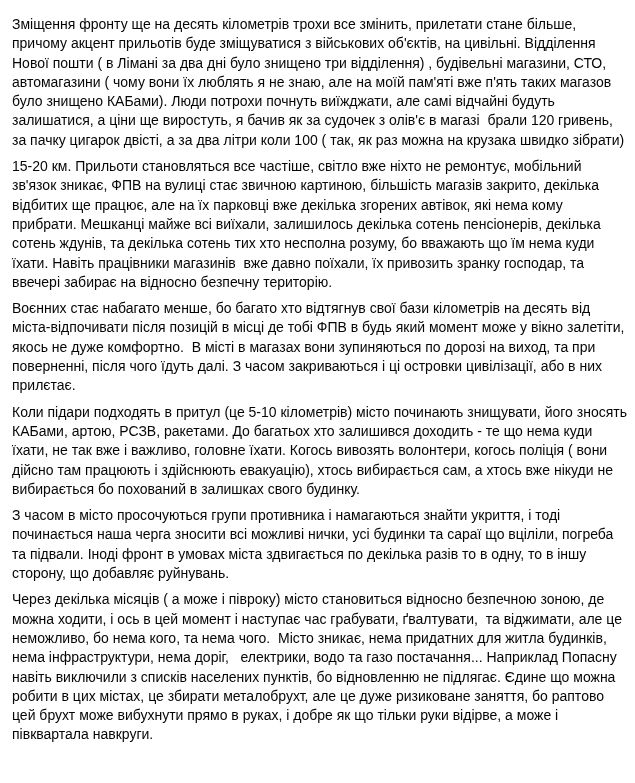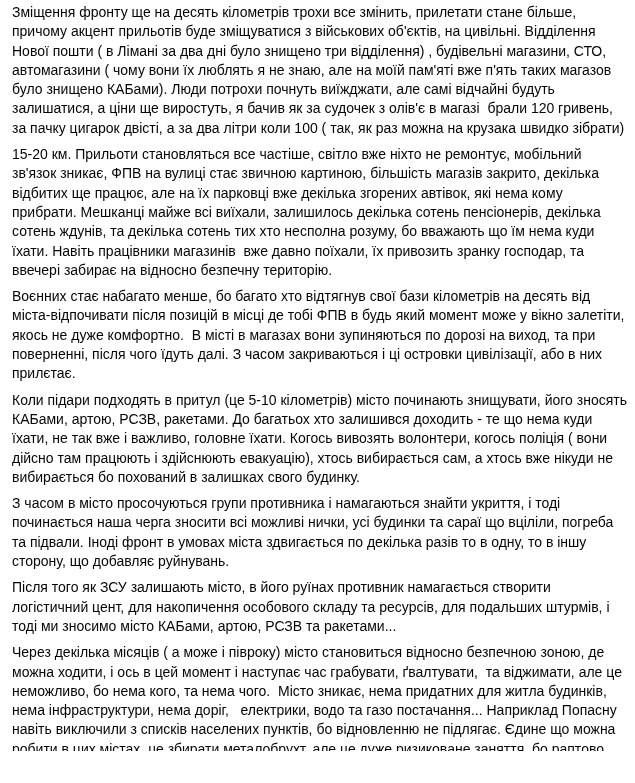--- a/index.html
+++ b/index.html
@@ -7,20 +7,21 @@
     padding: 0;
     background: #ffffff;
   }
   .page {
     width: 635px;
     height: 751px;
     box-sizing: border-box;
     background: #ffffff;
     overflow: hidden;
     padding: 3px 8px 0 12px;
+    margin-top: 12px;
   }
   .post-body {
     font-family: "Liberation Sans", "DejaVu Sans", sans-serif;
     font-size: 14px;
     line-height: 19.3px;
     color: #050505;
     letter-spacing: 0;
   }
   .post-body p {
     margin: 0 0 7px 0;
@@ -34,16 +35,15 @@
 </head>
 <body>
 
 <div class="page">
   <div class="post-body">
     <p>Зміщення фронту ще на десять кілометрів трохи все змінить, прилетати стане більше, причому акцент прильотів буде зміщуватися з військових об'єктів, на цивільні. Відділення Нової пошти ( в Лімані за два дні було знищено три відділення) , будівельні магазини, СТО, автомагазини ( чому вони їх люблять я не знаю, але на моїй пам'яті вже п'ять таких магазов було знищено КАБами). Люди потрохи почнуть виїжджати, але самі відчайні будуть залишатися, а ціни ще виростуть, я бачив як за судочек з олів'є в магазі  брали 120 гривень, за пачку цигарок двісті, а за два літри коли 100 ( так, як раз можна на крузака швидко зібрати)</p>
     <p>15-20 км. Прильоти становляться все частіше, світло вже ніхто не ремонтує, мобільний зв'язок зникає, ФПВ на вулиці стає звичною картиною, більшість магазів закрито, декілька відбитих ще працює, але на їх парковці вже декілька згорених автівок, які нема кому прибрати. Мешканці майже всі виїхали, залишилось декілька сотень пенсіонерів, декілька сотень ждунів, та декілька сотень тих хто несполна розуму, бо вважають що їм нема куди їхати. Навіть працівники магазинів  вже давно поїхали, їх привозить зранку господар, та ввечері забирає на відносно безпечну територію.</p>
     <p>Воєнних стає набагато менше, бо багато хто відтягнув свої бази кілометрів на десять від міста-відпочивати після позицій в місці де тобі ФПВ в будь який момент може у вікно залетіти, якось не дуже комфортно.  В місті в магазах вони зупиняються по дорозі на виход, та при поверненні, після чого їдуть далі. З часом закриваються і ці островки цивілізації, або в них прилєтає.</p>
     <p>Коли підари подходять в притул (це 5-10 кілометрів) місто починають знищувати, його зносять КАБами, артою, РСЗВ, ракетами. До багатьох хто залишився доходить - те що нема куди їхати, не так вже і важливо, головне їхати. Когось вивозять волонтери, когось поліція ( вони дійсно там працюють і здійснюють евакуацію), хтось вибирається сам, а хтось вже нікуди не вибирається бо похований в залишках свого будинку.</p>
     <p>З часом в місто просочуються групи противника і намагаються знайти укриття, і тоді починається наша черга зносити всі можливі нички, усі будинки та сараї що вціліли, погреба та підвали. Іноді фронт в умовах міста здвигається по декілька разів то в одну, то в іншу сторону, що добавляє руйнувань.</p>
-    <p>Після того як ЗСУ залишають місто, в його руїнах противник намагається створити логістичний цент, для накопичення особового складу та ресурсів, для подальших штурмів, і тоді ми зносимо місто КАБами, артою, РСЗВ та ракетами...</p>
     <p>Через декілька місяців ( а може і півроку) місто становиться відносно безпечною зоною, де можна ходити, і ось в цей момент і наступає час грабувати, ґвалтувати,  та віджимати, але це неможливо, бо нема кого, та нема чого.  Місто зникає, нема придатних для житла будинків, нема інфраструктури, нема доріг,   електрики, водо та газо постачання... Наприклад Попасну навіть виключили з списків населених пунктів, бо відновленню не підлягає. Єдине що можна робити в цих містах, це збирати металобрухт, але це дуже ризиковане заняття, бо раптово цей брухт може вибухнути прямо в руках, і добре як що тільки руки відірве, а може і півквартала навкруги.</p>
   </div>
 </div>
 
 </body></html>

